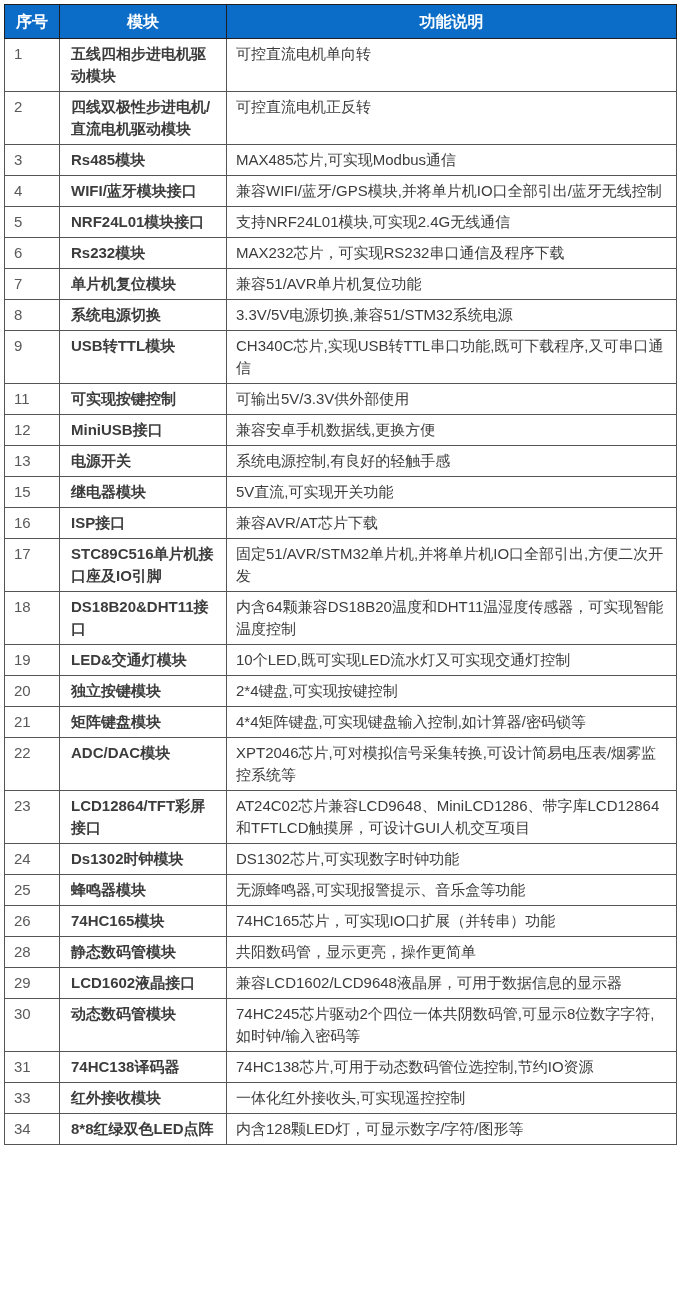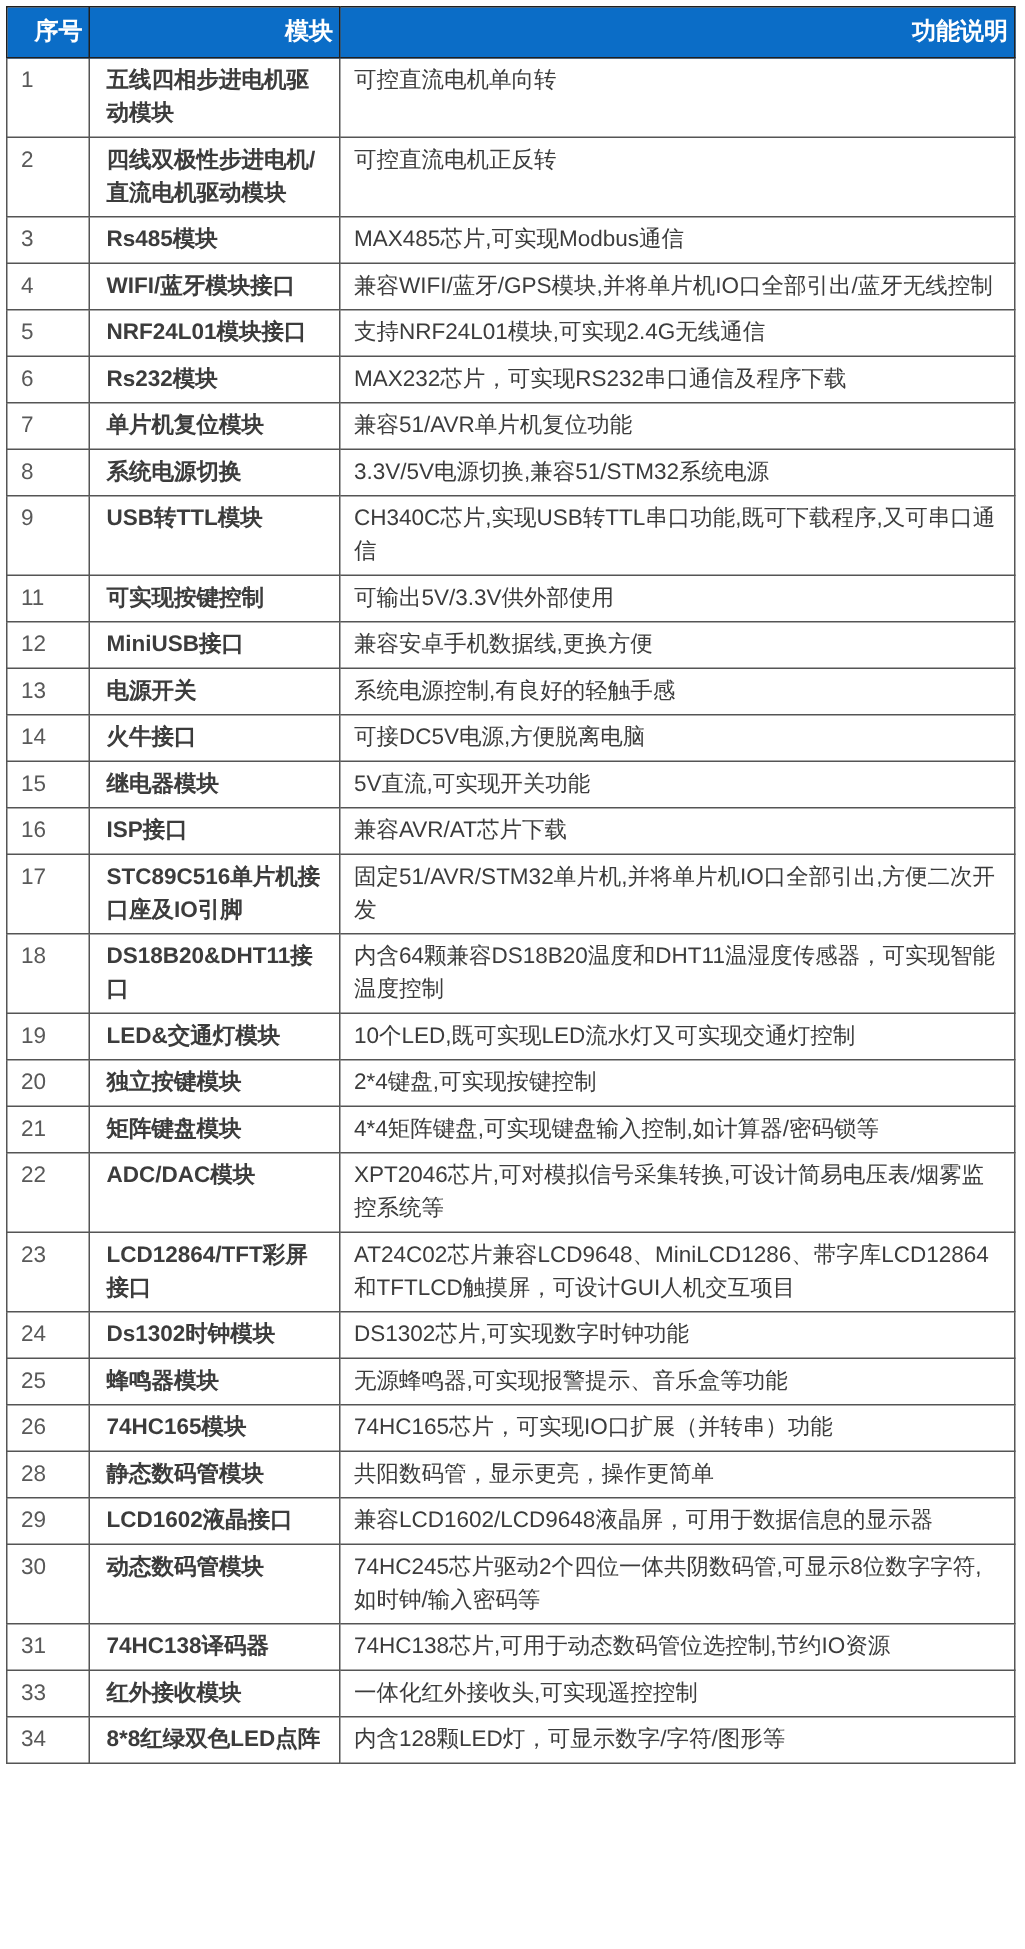--- a/index.html
+++ b/index.html
@@ -18,21 +18,21 @@
     width: 672px;
   }
   table.module-table col.c-num { width: 55px; }
   table.module-table col.c-module { width: 167px; }
   table.module-table col.c-desc { width: 450px; }
   table.module-table th {
     background: var(--header-bg, #0b6dc7);
     color: var(--header-text, #ffffff);
     font-size: 16px;
     font-weight: bold;
-    text-align: right;
+    text-align: center;
     padding: 6px 4px;
     border: 1px solid #1f1f1f;
     line-height: 21px;
   }
   table.module-table td {
     border: 1px solid #555555;
     font-size: 15px;
     color: var(--body-text, #3c3c3c);
     padding: 4px 8px 4px 9px;
     line-height: 22px;
@@ -121,25 +121,20 @@
     <td class="num-cell">12</td>
     <td class="module-cell">MiniUSB接口</td>
     <td class="desc-cell">兼容安卓手机数据线,更换方便</td>
   </tr>
         <tr>
     <td class="num-cell">13</td>
     <td class="module-cell">电源开关</td>
     <td class="desc-cell">系统电源控制,有良好的轻触手感</td>
   </tr>
         <tr>
-    <td class="num-cell">14</td>
-    <td class="module-cell">火牛接口</td>
-    <td class="desc-cell">可接DC5V电源,方便脱离电脑</td>
-  </tr>
-        <tr>
     <td class="num-cell">15</td>
     <td class="module-cell">继电器模块</td>
     <td class="desc-cell">5V直流,可实现开关功能</td>
   </tr>
         <tr>
     <td class="num-cell">16</td>
     <td class="module-cell">ISP接口</td>
     <td class="desc-cell">兼容AVR/AT芯片下载</td>
   </tr>
         <tr>

